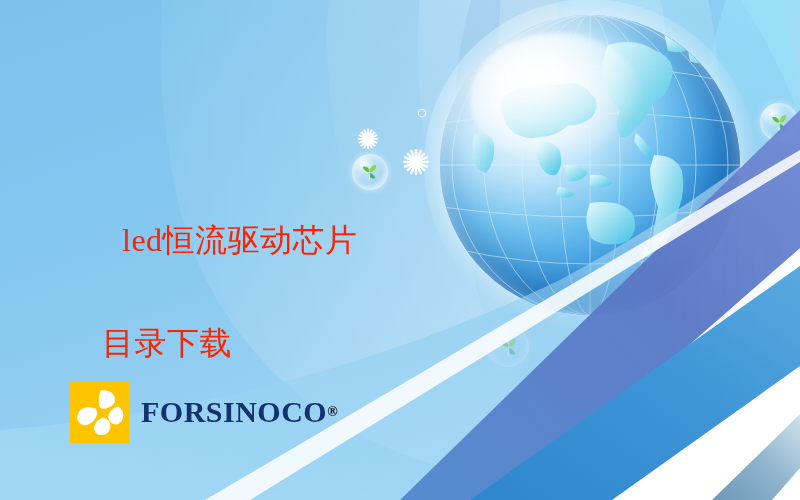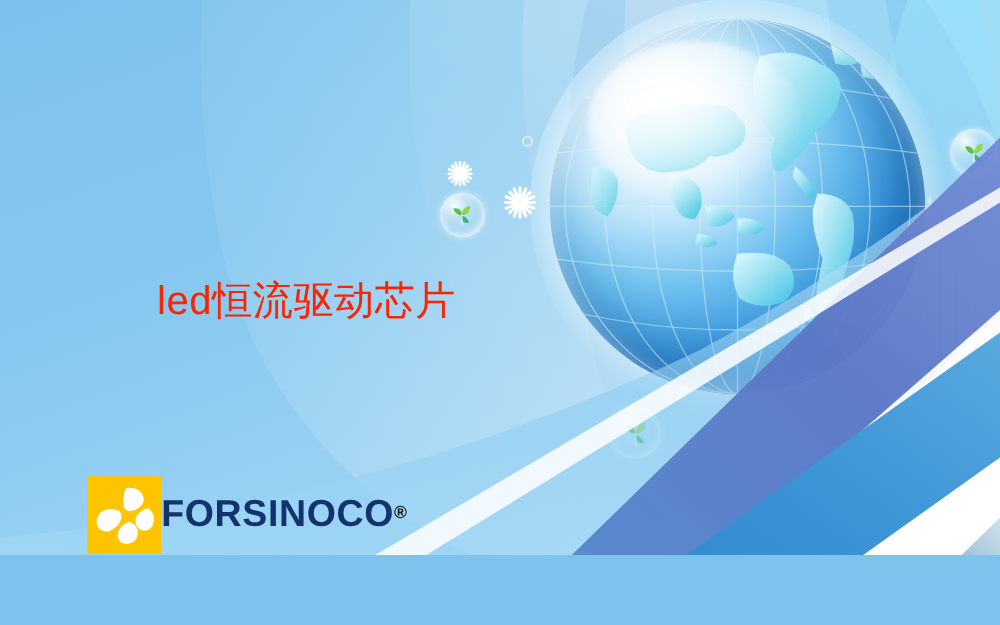--- a/index.html
+++ b/index.html
@@ -5,23 +5,24 @@
   * { margin:0; padding:0; box-sizing:border-box; }
   html, body { width:800px; height:500px; overflow:hidden; }
   body {
     font-family:"Liberation Sans", sans-serif;
     background:#7ec3ee;
   }
 
   
   .stage {
     position:relative;
-    width:800px; height:444px;
+    width:800px; height:500px;
     overflow:hidden;
     background:linear-gradient(160deg,#7cc2ec 0%,#86c8ef 38%,#9ed3f3 72%,#bfe3f8 100%);
+    font-family:Liberation Serif, serif;
   }
 
   
   .swirl { position:absolute; pointer-events:none; }
 
   .swirl-a {
     width:760px; height:900px;
     left:150px; top:-420px;
     border-radius:50% 50% 50% 50%/60% 60% 40% 40%;
     background:radial-gradient(ellipse at 40% 80%, rgba(255,255,255,0.30) 0%, rgba(255,255,255,0.10) 45%, rgba(255,255,255,0) 70%);
@@ -149,21 +150,21 @@
     left:70px; top:381px;
     display:flex;
     align-items:center;
   }
   .logo-mark {
     width:59px; height:62px;
     background:#ffc400;
     display:block;
     flex:0 0 auto;
   }
-  .logo-text { }
+  .logo-text { margin-left:12px; }
   .logo-word {
     color:#14326e;
     font-weight:bold;
     font-size:30px;
     letter-spacing:0.5px;
     line-height:1;
     display:inline-block;
   }
   .logo-reg {
     font-size:14px;
@@ -366,20 +367,21 @@
 
     <path d="M800 366 L800 416 L736 500 L612 500 Z" fill="#ffffff"></path>
 
     <path d="M800 414 L800 470 L775 500 L712 500 Z" fill="url(#bandSteel)"></path>
 
     <path d="M800 468 L800 500 L772 500 Z" fill="#ffffff"></path>
   </svg>
 
   <div class="headline">
     <span>led恒流驱动芯片</span>
+    <span class="line2">目录下载</span>
   </div>
 
   <div class="logo">
     <svg class="logo-mark" viewBox="0 0 60 62">
       <rect x="0" y="0" width="60" height="62" fill="#ffc400"></rect>
       <g fill="#ffffff">
         <path d="M31.5 9 Q43 8 45.5 16.5 Q47 23 38.5 27 Q31 29.5 29.5 24 Q28.5 14 31.5 9 Z"></path>
         <path d="M49.5 25.5 Q56.5 31 53 39.5 Q49 46 42.5 42.5 Q37.5 39 39.5 33 Q42 27 49.5 25.5 Z"></path>
         <path d="M33.5 36.5 Q41.5 38.5 41 46.5 Q40 54 32 54.5 Q25 54.5 24.5 47.5 Q25 40 33.5 36.5 Z"></path>
         <path d="M26 27.5 Q30 33 24 40 Q17 47 10.5 43 Q5 38.5 9 31 Q14 23.5 26 27.5 Z"></path>

